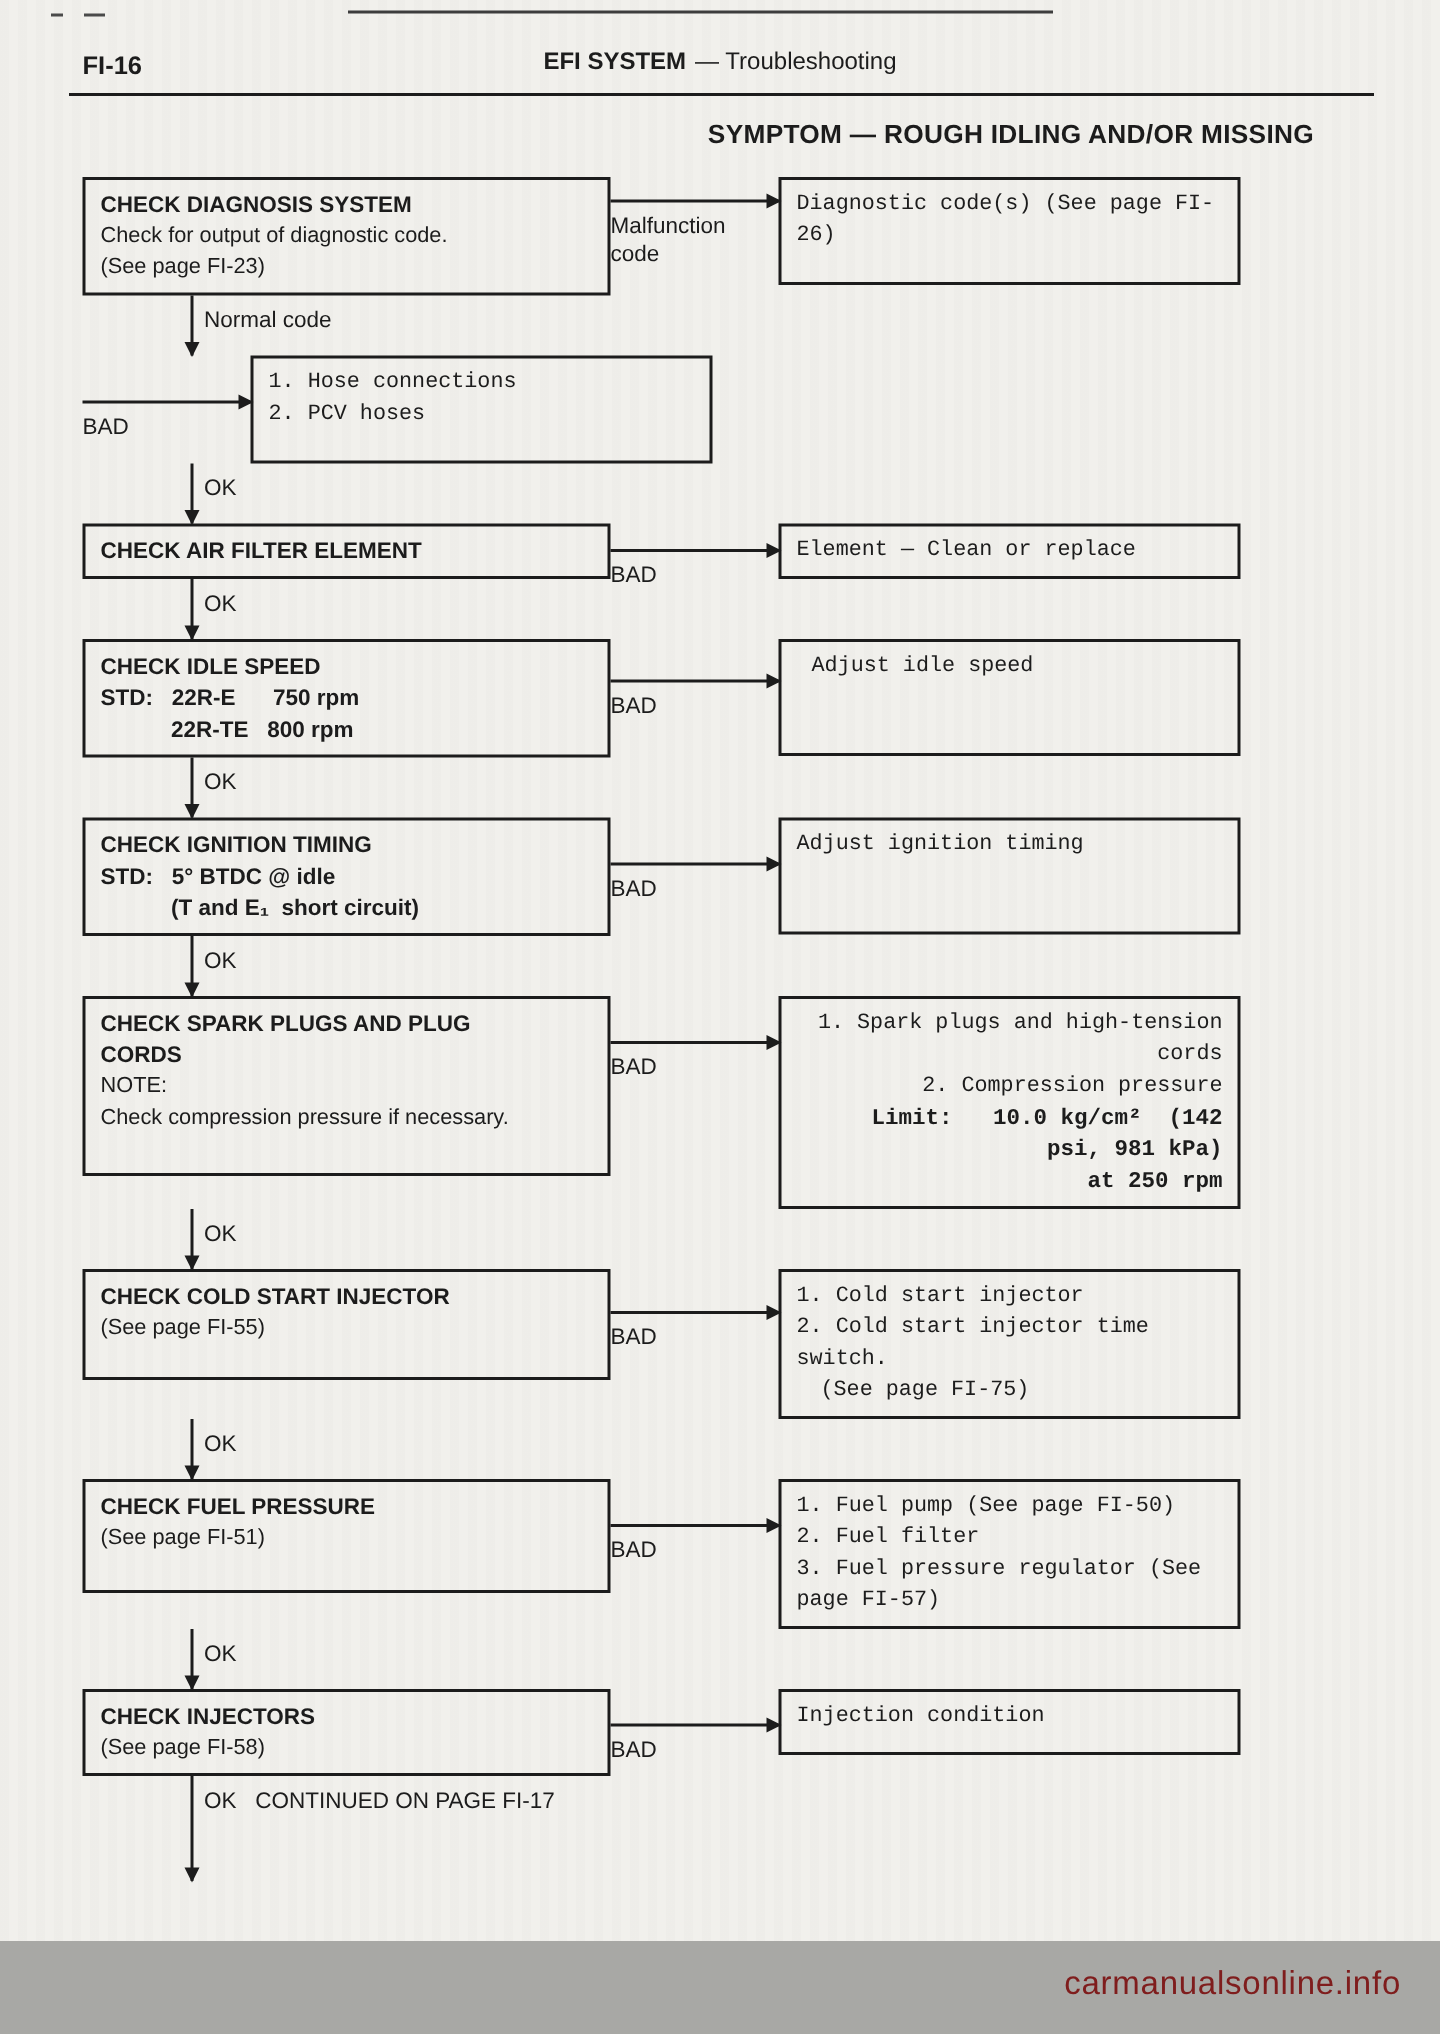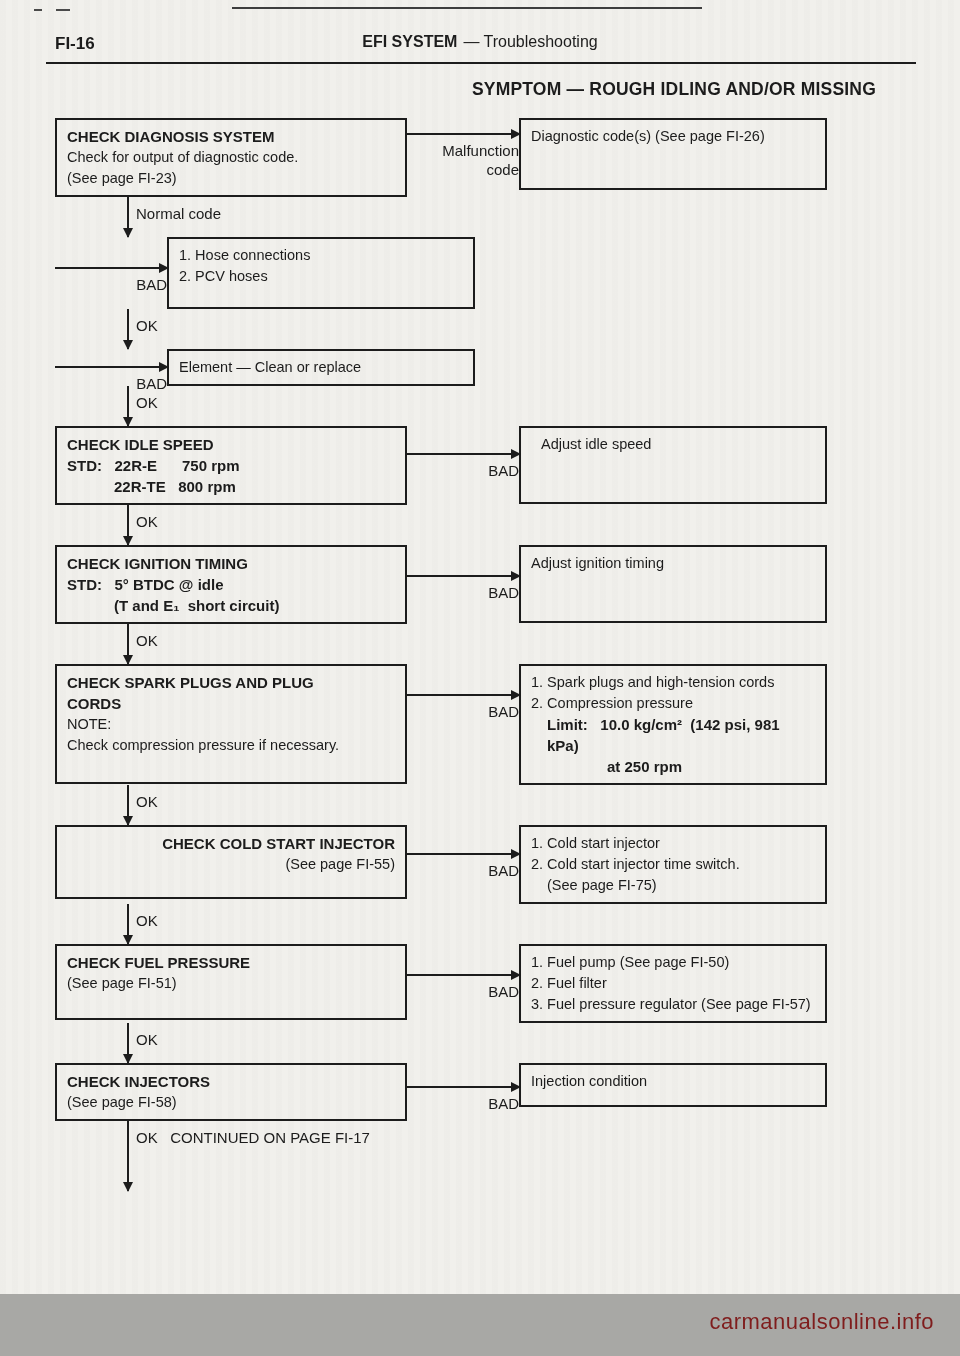--- a/index.html
+++ b/index.html
@@ -26,31 +26,31 @@
   .header-bold { font-weight:bold; }
   .header-rest { margin-left:6px; }
   .rule { position:absolute; top:62px; left:46px; right:44px; height:2px; background:#1c1c1c; }
   .symptom { position:absolute; top:79px; right:84px; font-size:17.5px; font-weight:bold; letter-spacing:0.2px; }
 
   
   #flow { position:absolute; top:118px; left:55px; width:832px; }
   .step-row { display:flex; align-items:flex-start; }
   .box { border:2px solid #1c1c1c; padding:6px 10px; font-size:14.5px; line-height:21px; background:transparent; }
   .box.left  { width:352px; }
-  .box.right { width:308px; }
+  .box.right { width:308px;font-family:Liberation Mono, monospace; }
   .line { white-space:pre-wrap; }
   .line.b { font-weight:bold; font-size:15px; }
 
   .connector { position:relative; width:112px; align-self:stretch; }
   .h-line { position:absolute; left:0; right:0; height:2px; background:#1c1c1c; }
   .h-line:after {
     content:""; position:absolute; right:-2px; top:-4px;
     border-left:10px solid #1c1c1c; border-top:5px solid transparent; border-bottom:5px solid transparent;
   }
-  .branch-label { position:absolute; left:0; right:0; text-align:right; font-size:15px; line-height:19px; white-space:pre-line; }
+  .branch-label { position:absolute; left:0; right:0; text-align:left; font-size:15px; line-height:19px; white-space:pre-line; }
 
   .down { position:relative; height:40px; margin-left:72px; }
   .down.tall { height:70px; }
   .v-line { position:absolute; left:0; top:0; bottom:0; width:2px; background:#1c1c1c; }
   .v-line:after {
     content:""; position:absolute; bottom:-1px; left:-4px;
     border-top:10px solid #1c1c1c; border-left:5px solid transparent; border-right:5px solid transparent;
   }
   .down-label { position:absolute; left:9px; top:8px; font-size:15px; white-space:pre; }
 
@@ -108,20 +108,23 @@
           </div>
     </div>
     <div class="down">
       <div class="v-line"></div>
       <span class="down-label">OK</span>
     </div>
   </div>
 
   <div class="step">
     <div class="step-row">
+      <div class="box left" style="min-height: 36px;">
+            <div class="line b">CHECK AIR FILTER ELEMENT</div>
+          </div>
       <div class="connector">
         <div class="h-line" style="top: 17px;"></div>
         <div class="branch-label" style="top: 25px;">BAD</div>
       </div>
       <div class="box right" style="min-height: 36px;">
             <div class="line">Element — Clean or replace</div>
           </div>
     </div>
     <div class="down">
       <div class="v-line"></div>
@@ -176,36 +179,36 @@
       <div class="box left" style="min-height: 120px;">
             <div class="line b">CHECK SPARK PLUGS AND PLUG</div>
             <div class="line b">CORDS</div>
             <div class="line">NOTE:</div>
             <div class="line">Check compression pressure if necessary.</div>
           </div>
       <div class="connector">
         <div class="h-line" style="top: 30px;"></div>
         <div class="branch-label" style="top: 38px;">BAD</div>
       </div>
-      <div class="box right" style="min-height: 118px;">
+      <div class="box right" style="min-height: 118px; text-align: right;">
             <div class="line">1. Spark plugs and high-tension cords</div>
             <div class="line">2. Compression pressure</div>
             <div class="line b" style="padding-left: 16px;">Limit:   10.0 kg/cm²  (142 psi, 981 kPa)</div>
             <div class="line b" style="padding-left: 76px;">at 250 rpm</div>
           </div>
     </div>
     <div class="down">
       <div class="v-line"></div>
       <span class="down-label">OK</span>
     </div>
   </div>
 
   <div class="step">
     <div class="step-row">
-      <div class="box left" style="min-height: 74px; text-align: right;">
+      <div class="box left" style="min-height: 74px;">
             <div class="line b">CHECK COLD START INJECTOR</div>
             <div class="line">(See page FI-55)</div>
           </div>
       <div class="connector">
         <div class="h-line" style="top: 28px;"></div>
         <div class="branch-label" style="top: 36px;">BAD</div>
       </div>
       <div class="box right" style="min-height: 72px;">
             <div class="line">1. Cold start injector</div>
             <div class="line">2. Cold start injector time switch.</div>

